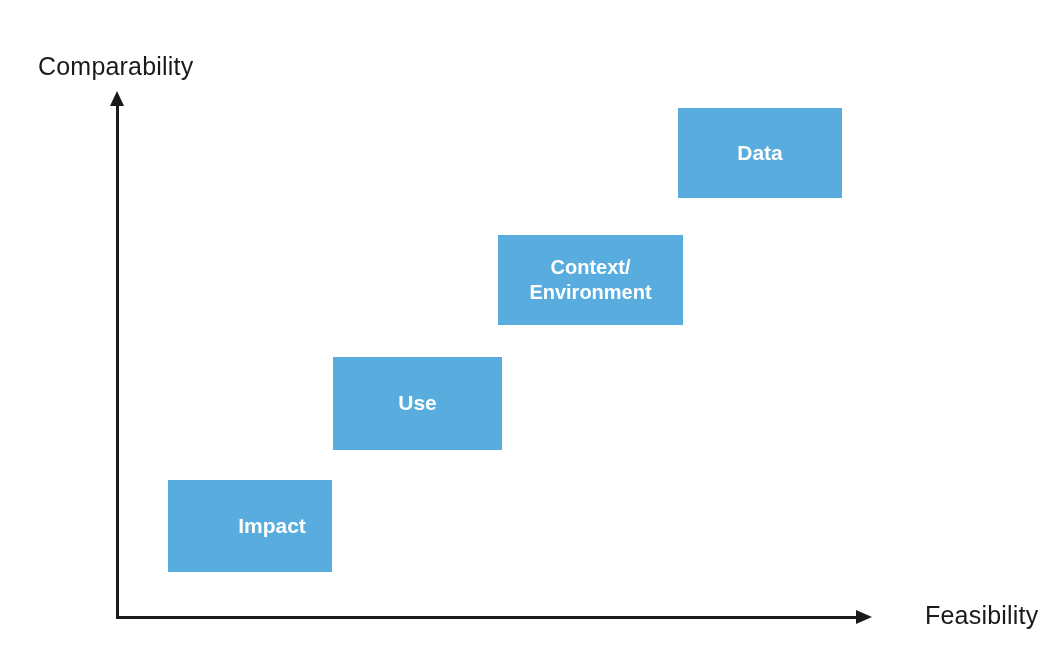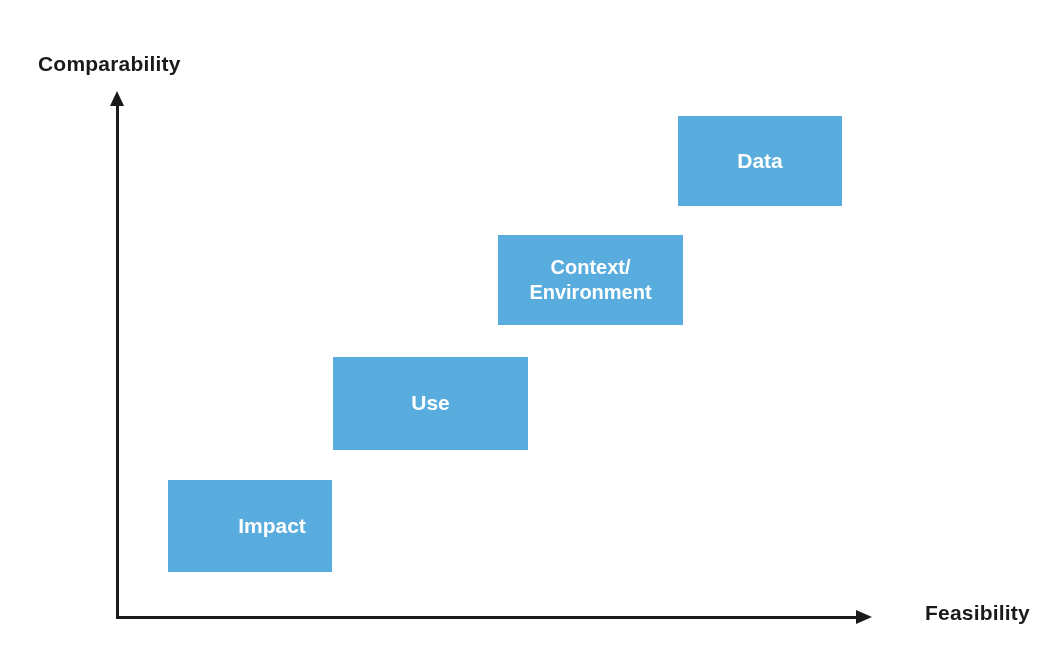--- a/index.html
+++ b/index.html
@@ -17,22 +17,22 @@
     position: relative;
     width: 1054px;
     height: 670px;
     background: #ffffff;
     overflow: hidden;
   }
 
   
   .axis-label {
     position: absolute;
-    font-weight: bold;
-    font-size: 21px;
+    font-weight: normal;
+    font-size: 25px;
     letter-spacing: 0.2px;
     color: var(--axis);
     white-space: nowrap;
   }
   .y-axis-label { left: 38px; top: 52px; }
   .x-axis-label { left: 896px; top: 601px; margin-left: 29px; }
 
   
   .y-axis-line {
     position: absolute;
@@ -74,23 +74,23 @@
     align-items: center;
     justify-content: center;
     text-align: center;
     font-weight: bold;
     font-size: 21px;
     line-height: 1.25;
   }
   .step-box .step-label { white-space: pre-line; }
 
   .box-impact  { left: 168px; top: 480px; width: 164px; height: 92px; padding-left: 44px; }
-  .box-use     { left: 333px; top: 357px; width: 195px; height: 93px; }
+  .box-use     { left: 333px; top: 357px; width: 169px; height: 93px; }
   .box-context { left: 498px; top: 235px; width: 185px; height: 90px; font-size: 20px; align-items: center; }
-  .box-data    { left: 678px; top: 116px; width: 164px; height: 90px; }
+  .box-data    { left: 678px; top: 108px; width: 164px; height: 90px; }
 </style>
 </head>
 <body>
 
 <div class="canvas">
 
   <div class="axis-label y-axis-label">Comparability</div>
 
   <div class="y-arrow"></div>
   <div class="y-axis-line"></div>

